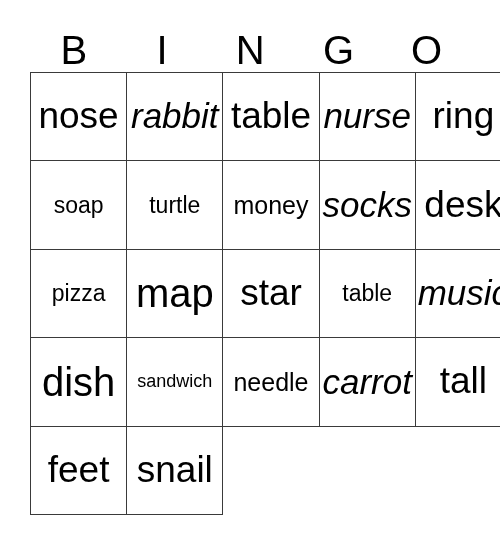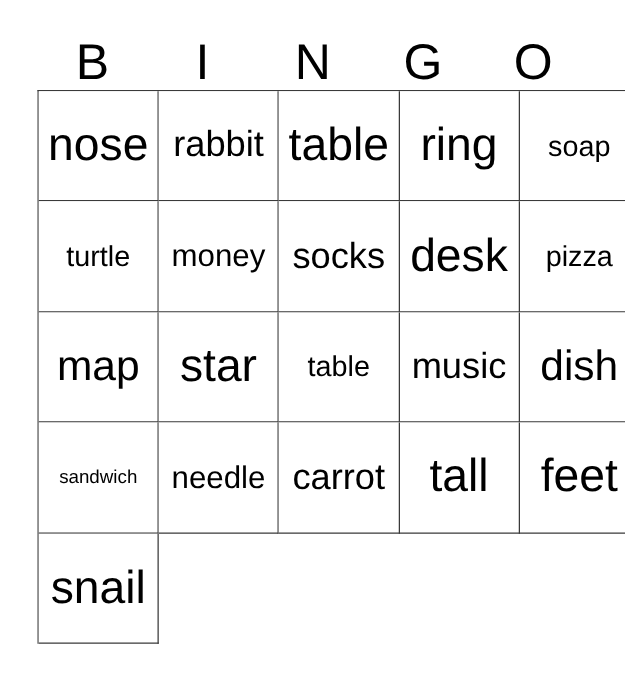--- a/index.html
+++ b/index.html
@@ -75,26 +75,26 @@
     display: block;
     text-align: center;
     white-space: nowrap;
     line-height: 1.05;
     color: #000000;
     font-weight: 400;
     user-select: none;
   }
 
   
-  .fs-xxl { font-size: 34px; }
+  .fs-xxl { font-size: 40px; }
   .fs-xl  { font-size: 37px; }
   .fs-l   { font-size: 23px; }
-  .fs-m   { font-size: 29px; }
+  .fs-m   { font-size: 35px; font-style: italic; }
   .fs-s   { font-size: 25px; }
-  .fs-xxs { font-size: 15px; }
+  .fs-xxs { font-size: 18px; }
 </style>
 </head>
 <body>
 
 <div id="bingo-card">
 
   <div id="header-row">
     <div class="header-letter">B</div>
     <div class="header-letter">I</div>
     <div class="header-letter">N</div>
@@ -105,20 +105,23 @@
   <div id="bingo-grid">
 
     <div class="bingo-cell">
       <span class="cell-text fs-xl">nose</span>
     </div>
     <div class="bingo-cell">
       <span class="cell-text fs-m">rabbit</span>
     </div>
     <div class="bingo-cell">
       <span class="cell-text fs-xl">table</span>
+    </div>
+    <div class="bingo-cell">
+      <span class="cell-text fs-m">nurse</span>
     </div>
 
     <div class="bingo-cell">
       <span class="cell-text fs-xl">ring</span>
     </div>
     <div class="bingo-cell">
       <span class="cell-text fs-l">soap</span>
     </div>
     <div class="bingo-cell">
       <span class="cell-text fs-l">turtle</span>

